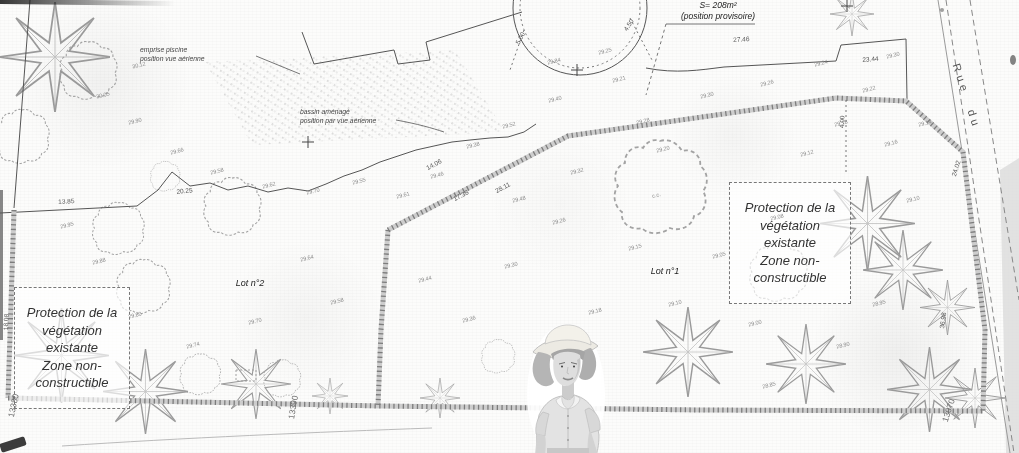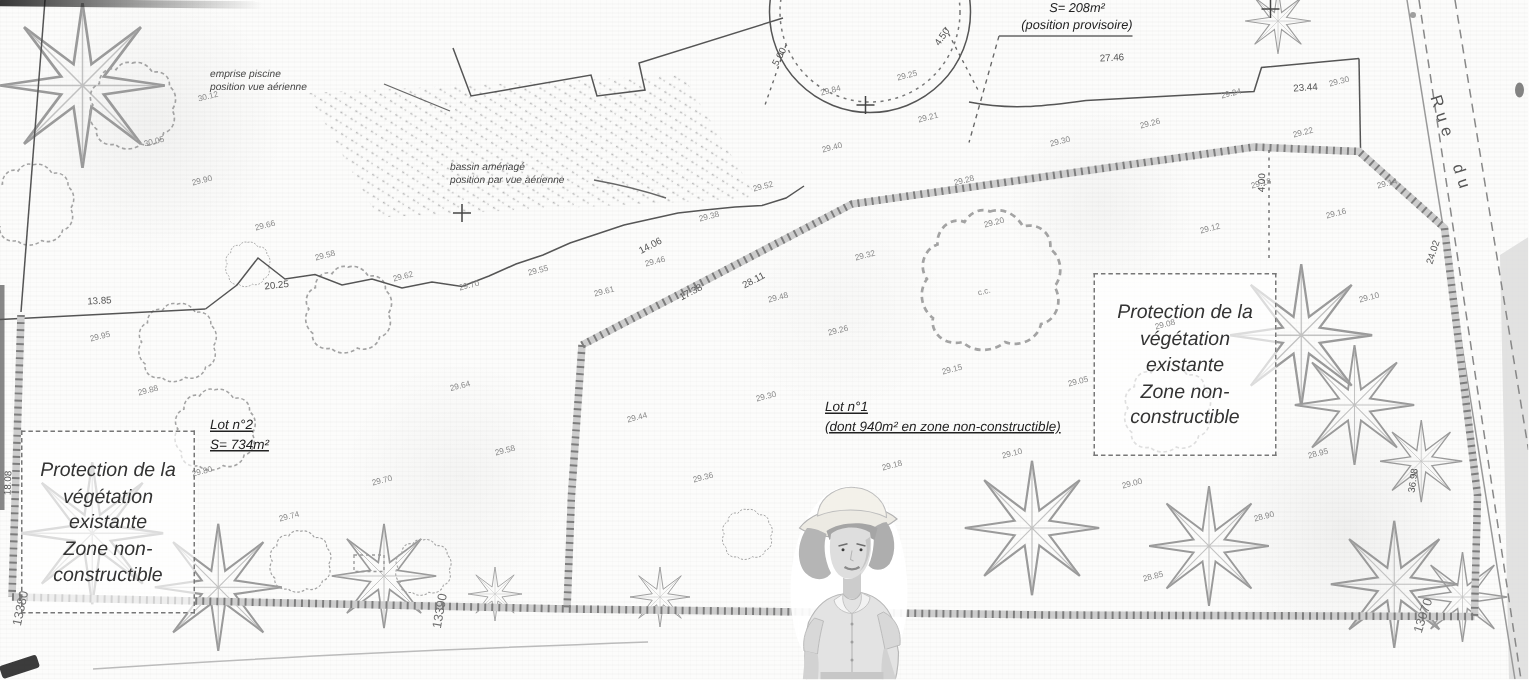--- a/index.html
+++ b/index.html
@@ -14,21 +14,21 @@
       radial-gradient(circle at 55% 45%, rgba(0,0,0,.02), transparent 12%);
     font-family:"Liberation Sans",sans-serif;}
   .paper::before{content:"";position:absolute;inset:0;pointer-events:none;
     background:
       repeating-linear-gradient(0deg, rgba(0,0,0,.014) 0 1px, transparent 1px 3px),
       repeating-linear-gradient(90deg, rgba(0,0,0,.01) 0 1px, transparent 1px 4px);}
   svg{position:absolute;left:0;top:0;}
   .lbl{position:absolute;color:#333;}
   .topnote{font-size:8.5px;font-style:italic;text-align:center;color:#222;line-height:1.3;}
   .note{font-size:6.8px;font-style:italic;color:#444;line-height:1.3;}
-  .lot{font-size:9px;font-style:italic;color:#222;line-height:1.4;text-decoration:underline;}
+  .lot{font-size:9px;font-style:italic;text-align:center;color:#222;line-height:1.4;}
   .protect{font-size:13px;text-align:center;border:1px dashed #777;padding:16px 5px;
     color:#333;background:rgba(255,255,255,.65);line-height:1.35;font-style:italic;}
   .street{position:absolute;font-size:11px;letter-spacing:4px;word-spacing:9px;color:#555;
     transform-origin:left top;transform:rotate(72deg);white-space:nowrap;}
   .spot{position:absolute;font-size:5.5px;color:#8a8a8a;transform:rotate(-14deg);white-space:nowrap;}
   .dim{position:absolute;font-size:6.5px;color:#555;white-space:nowrap;transform-origin:left top;}
   .gridlab{position:absolute;font-size:8.5px;color:#6f6f6f;white-space:nowrap;transform-origin:left top;}
   .smudge{position:absolute;}
 </style>
 </head>
@@ -172,26 +172,24 @@
     <div>position vue aérienne</div>
   </div>
 
   <div class="lbl note" style="left:300px;top:108px;">
     <div>bassin aménagé</div>
     <div>position par vue aérienne</div>
   </div>
 
   <div class="lbl lot" style="left:140px;top:277px;width:220px;">
     <div>Lot n°2</div>
-    <div>S= 734m²</div>
   </div>
 
   <div class="lbl lot" style="left:550px;top:265px;width:230px;">
     <div>Lot n°1</div>
-    <div>(dont 940m² en zone non-constructible)</div>
   </div>
 
   <div class="lbl protect" style="left:14px;top:287px;width:104px;">
     <div>Protection de la</div>
     <div>végétation existante</div>
     <div>Zone non-constructible</div>
   </div>
 
   <div class="lbl protect" style="left:729px;top:182px;width:110px;">
     <div>Protection de la</div>

